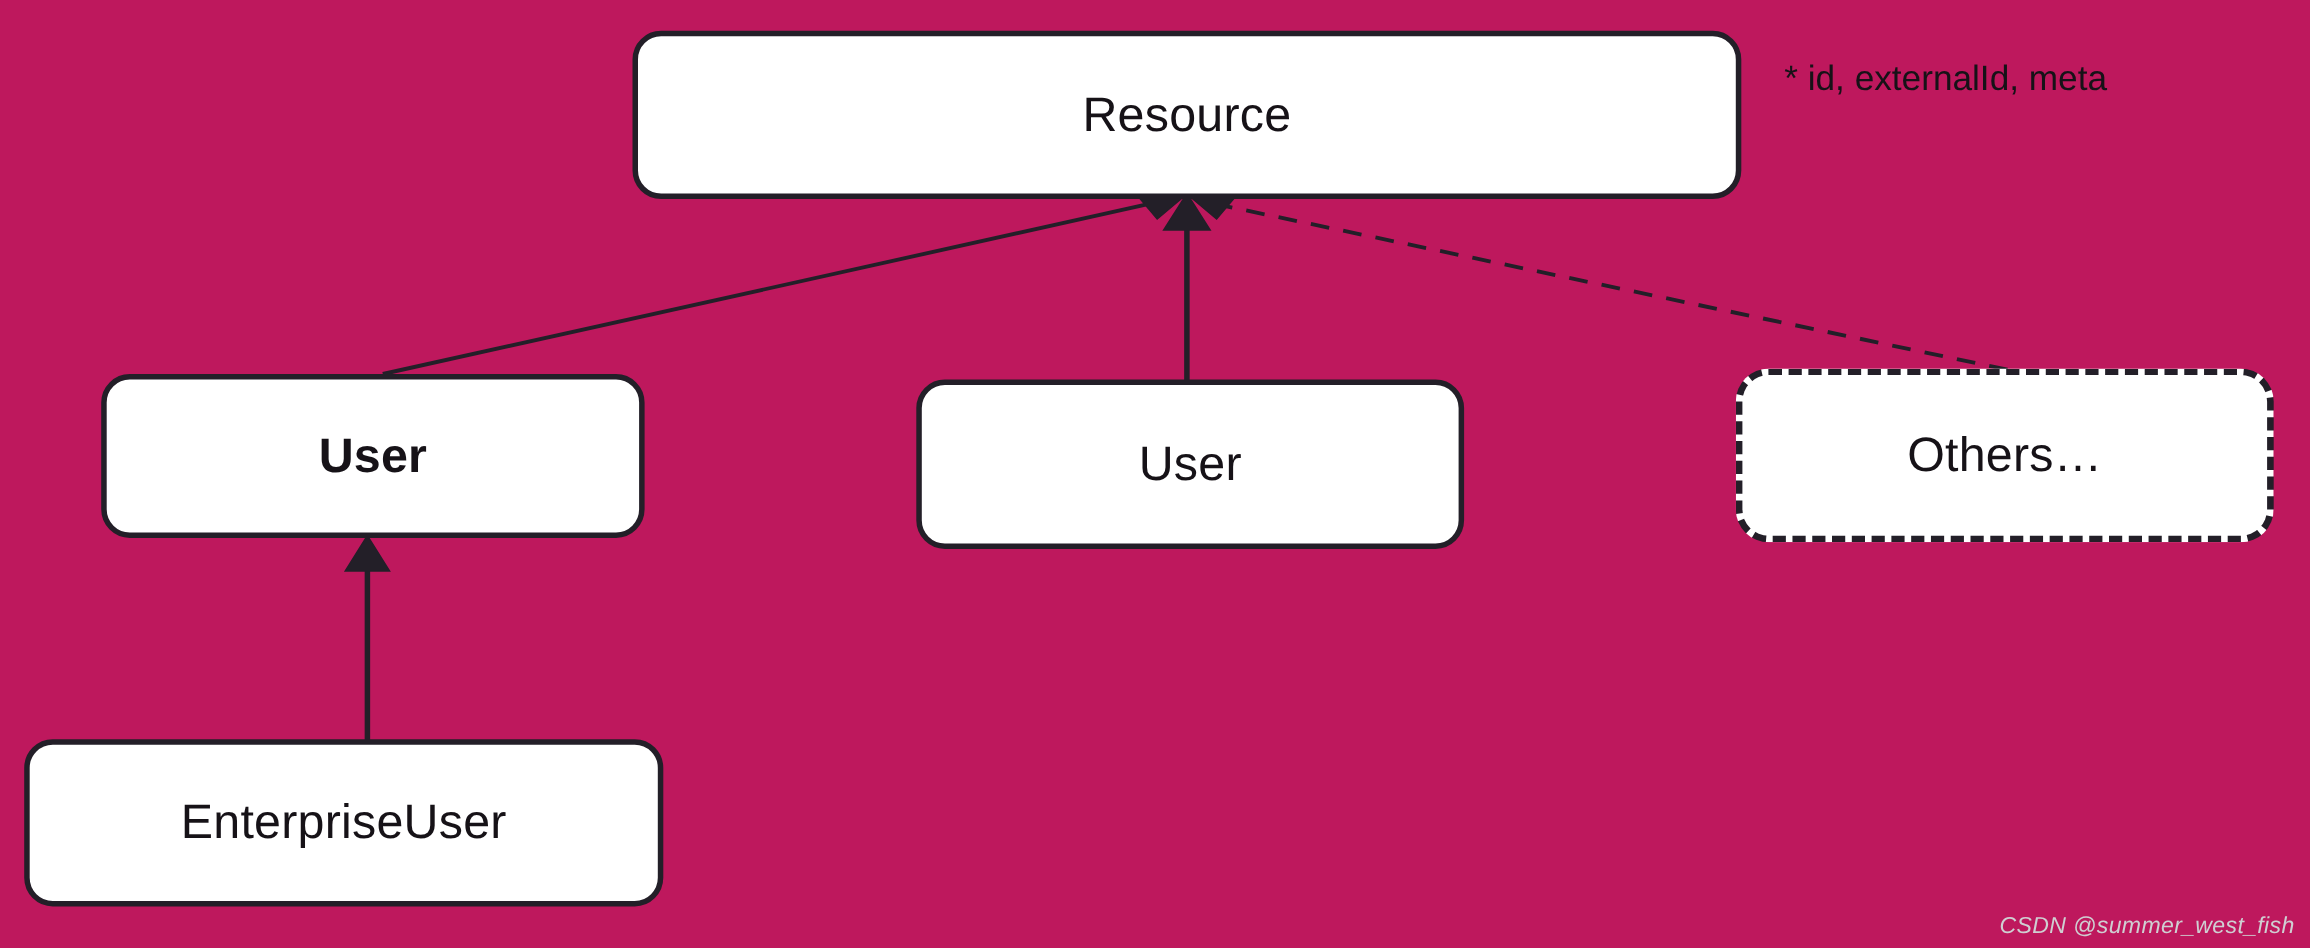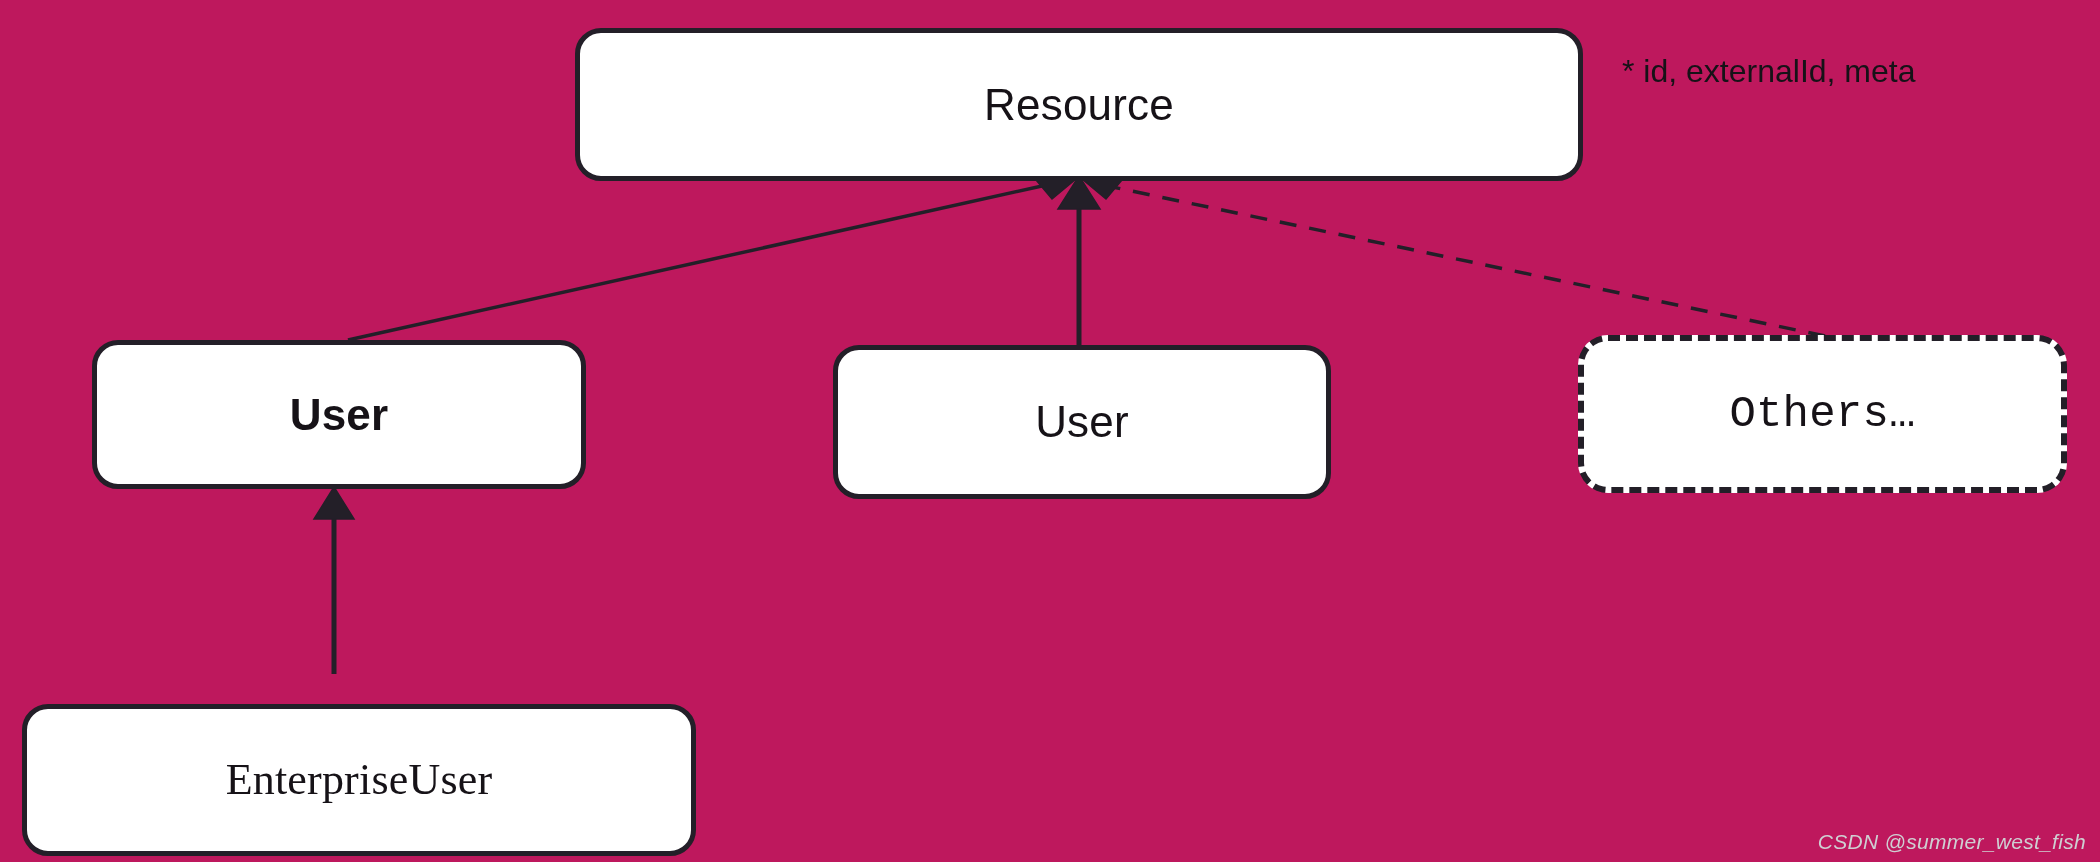--- a/index.html
+++ b/index.html
@@ -55,24 +55,24 @@
   #node-resource {
     left: 575px;  top: 28px;  width: 1008px; height: 153px;
   }
   #node-user {
     left: 92px;   top: 340px; width: 494px;  height: 149px; font-weight: bold;
   }
   #node-group {
     left: 833px;  top: 345px; width: 498px;  height: 154px;
   }
   #node-others {
-    left: 1578px; top: 335px; width: 489px;  height: 158px; font-family: Liberation Mono, monospace;
+    left: 1578px; top: 335px; width: 489px;  height: 158px;
   }
   #node-enterpriseuser {
-    left: 22px;   top: 704px; width: 674px;  height: 152px; font-family: Liberation Serif, serif;
+    left: 22px;   top: 672px; width: 581px;  height: 152px;
   }
   
   #annotation {
     position: absolute;
     left: 1622px;
     top: 54px;
     font-size: 32px;
     line-height: 1.1;
     color: #161217;
     white-space: nowrap;

